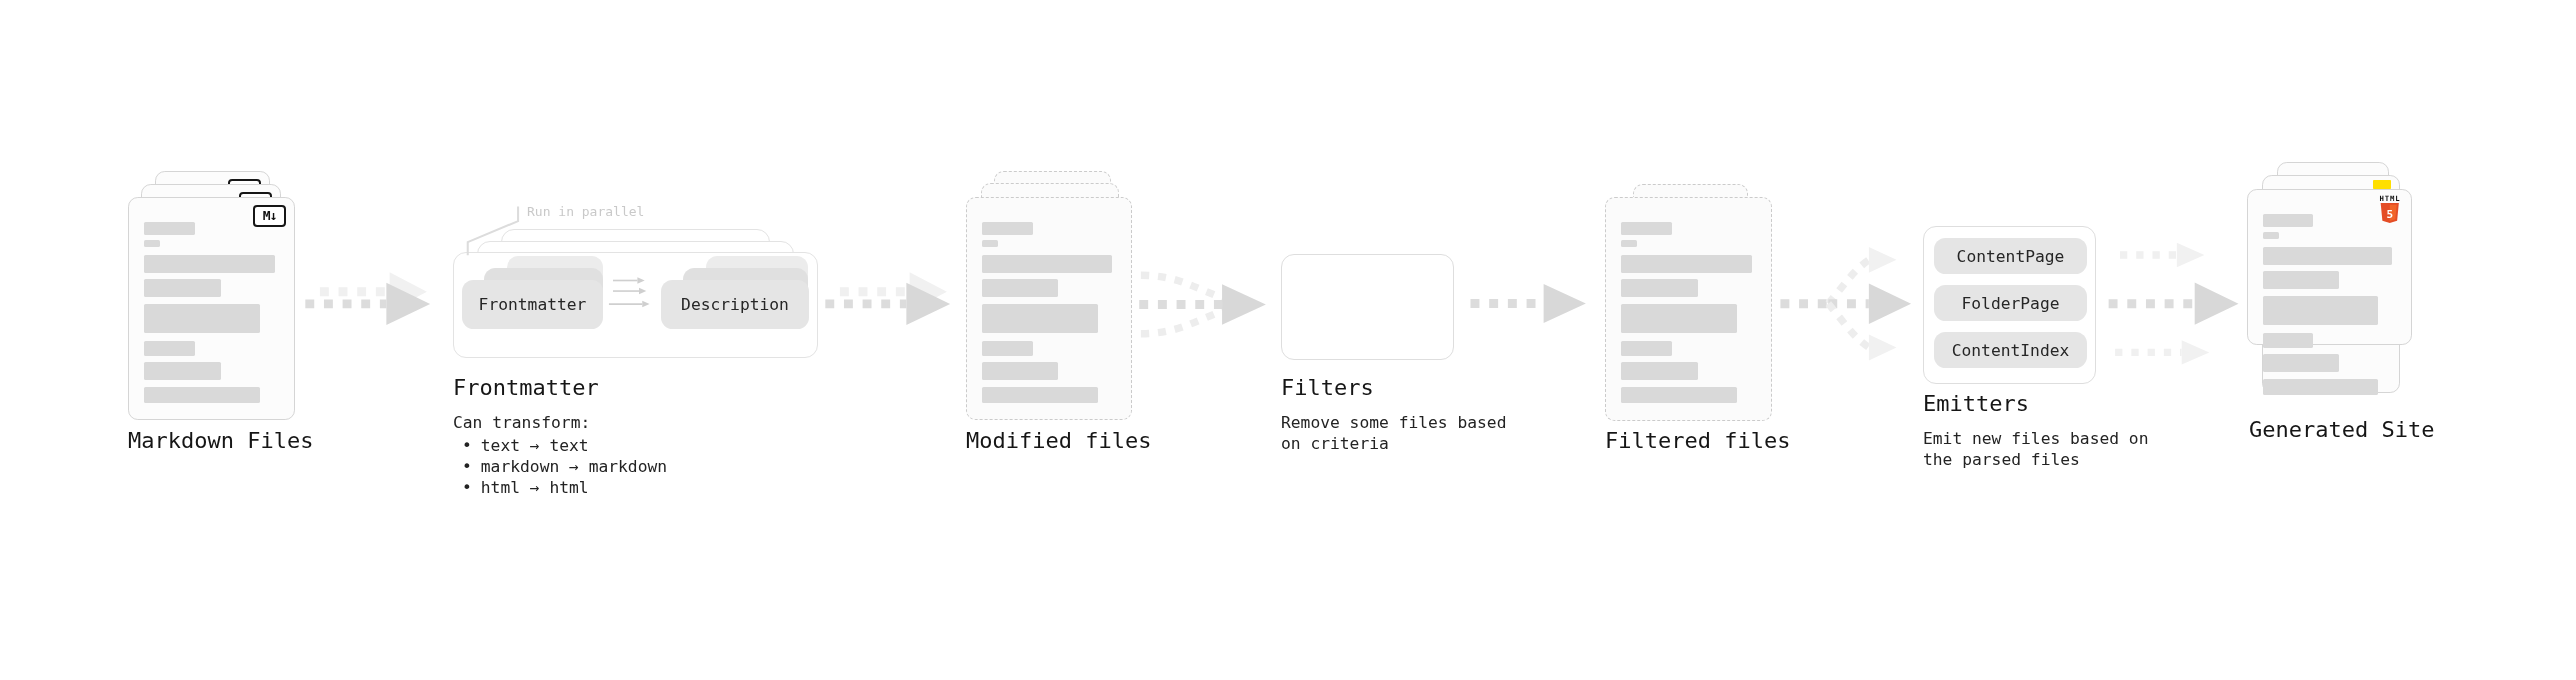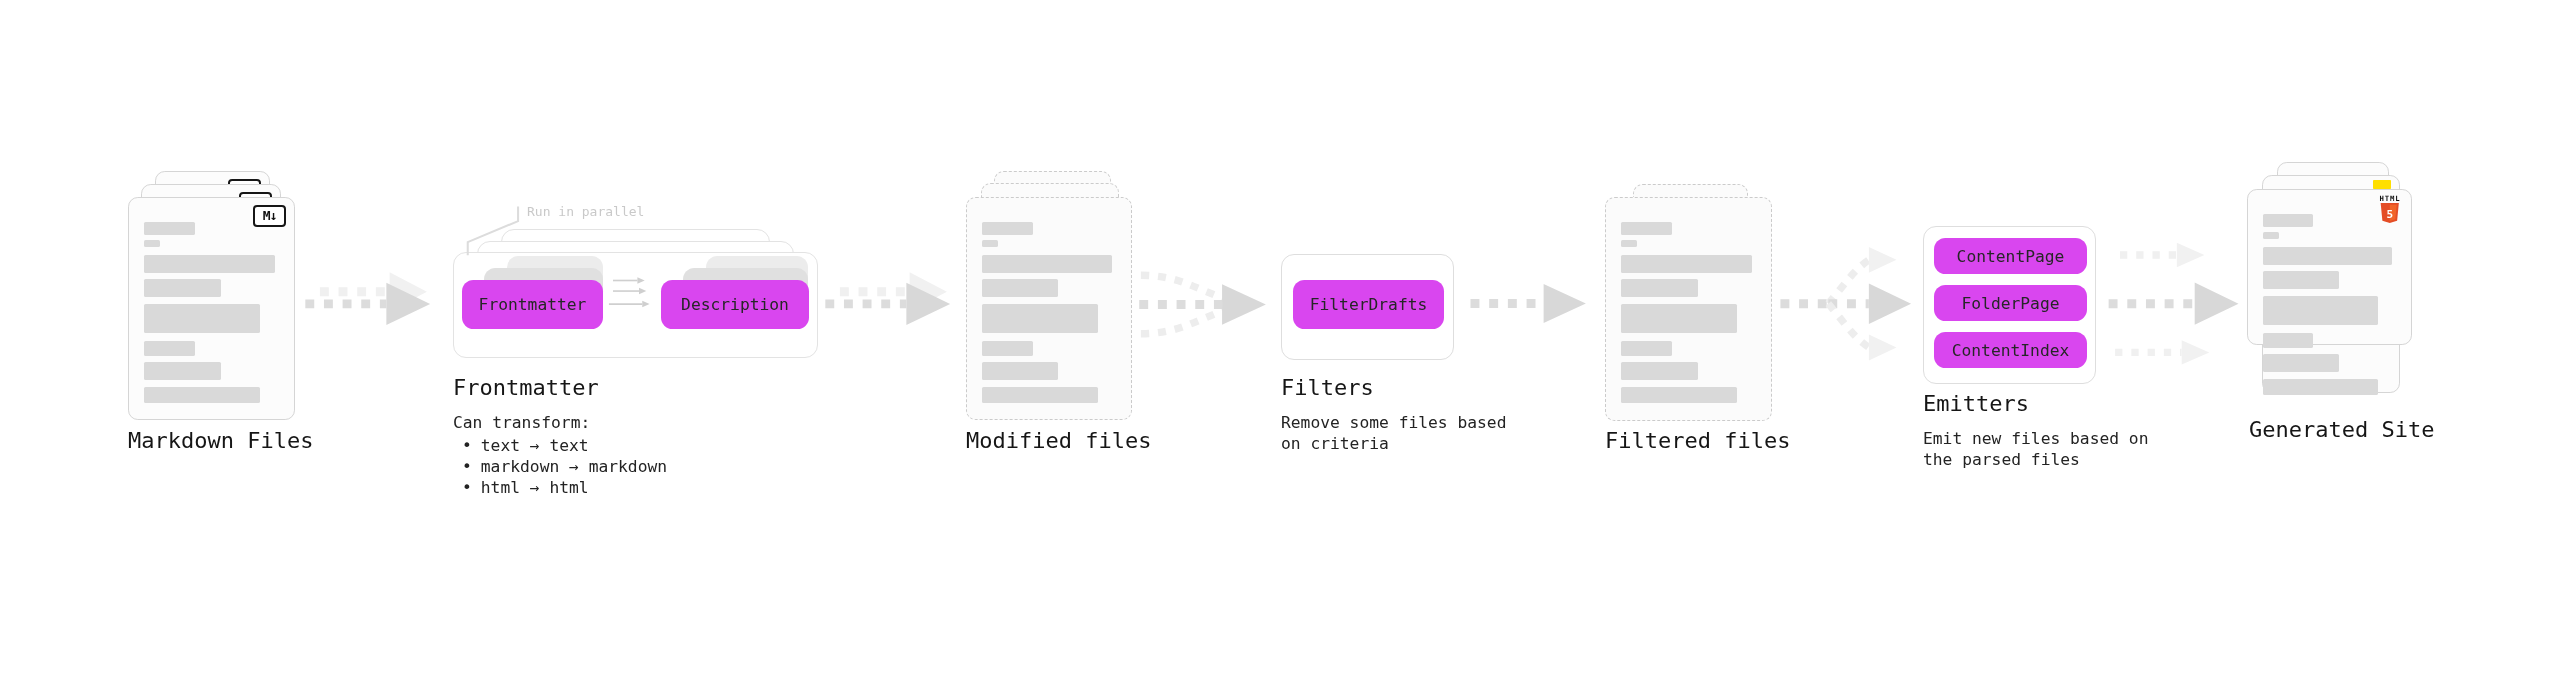--- a/index.html
+++ b/index.html
@@ -2,21 +2,21 @@
 <html style="font-size:13px"><head>
 <meta charset="utf-8">
 <style>
   html,body{margin:0;padding:0;background:#fff;}
   .canvas{position:relative;width:2576px;height:681px;background:#ffffff;overflow:hidden;
           font-family:"DejaVu Sans Mono",monospace;}
   .card{position:absolute;background:#fcfcfc;border:1.6px solid #d5d5d5;border-radius:9.8px;box-sizing:border-box;}
   .card.dashed{background:#fbfbfb;border:1.6px dashed #cbcbcb;}
   .panel{position:absolute;background:#ffffff;border:1.6px solid #e3e3e3;border-radius:13px;box-sizing:border-box;}
   .panel.strong{border-color:#dedede;}
-  .chip{position:absolute;background:#d946ef;border-radius:11.4px;display:flex;align-items:center;justify-content:center;
+  .chip{position:absolute;background:#e5e5e5;border-radius:11.4px;display:flex;align-items:center;justify-content:center;
         font-size:16.3px;color:#262626;box-sizing:border-box;white-space:nowrap;}
   .ghost{position:absolute;border-radius:11.4px;}
   .doc-body{position:absolute;left:14.6px;right:14.6px;top:0;}
   .doc-line{background:#d9d9d9;border-radius:1.6px;}
   .md-icon{position:absolute;top:6.5px;right:8.1px;width:32.5px;height:22px;border:2.4px solid #161616;border-radius:4.1px;
            background:#fff;display:flex;align-items:center;justify-content:center;font-weight:bold;font-size:13px;
            color:#111;box-sizing:border-box;letter-spacing:-0.8px;}
   .h{position:absolute;font-size:22px;color:#161616;white-space:nowrap;}
   .desc{position:absolute;font-size:16.3px;color:#232323;line-height:21px;white-space:nowrap;}
   .note{position:absolute;font-size:13px;color:#c9c9c9;white-space:nowrap;}
@@ -140,21 +140,20 @@
   <div class="h" style="left:966px;top:428px;">Modified files</div>
 
   <svg class="arrow-svg" style="left:1136px;top:267px;" width="138" height="75" viewBox="0 0 170 92">
     <path d="M6 10 C 52 10, 72 26, 112 40" stroke="#ededed" stroke-width="9" stroke-dasharray="10 11" fill="none"></path>
     <path d="M6 82 C 52 82, 72 66, 112 52" stroke="#ededed" stroke-width="9" stroke-dasharray="10 11" fill="none"></path>
     <line x1="4" y1="46" x2="106" y2="46" stroke="#dcdcdc" stroke-width="11" stroke-dasharray="11 12"></line>
     <polygon points="106,21 106,71 160,46" fill="#d8d8d8"></polygon>
   </svg>
 
   <div class="panel strong" style="left:1281px;top:254px;width:173px;height:106px;"></div>
-  <div class="chip" style="left:1293px;top:280px;width:151px;height:49px;">FilterDrafts</div>
   <div class="h" style="left:1281px;top:375px;">Filters</div>
   <div class="desc" style="left:1281px;top:412px;">
     <div>Remove some files based</div>
     <div>on criteria</div>
   </div>
 
   <svg class="arrow-svg" style="left:1464px;top:271px;" width="130" height="65" viewBox="0 0 160 80">
     <line x1="8" y1="40" x2="98" y2="40" stroke="#dcdcdc" stroke-width="11" stroke-dasharray="11 12"></line>
     <polygon points="98,16 98,64 150,40" fill="#d8d8d8"></polygon>
   </svg>

